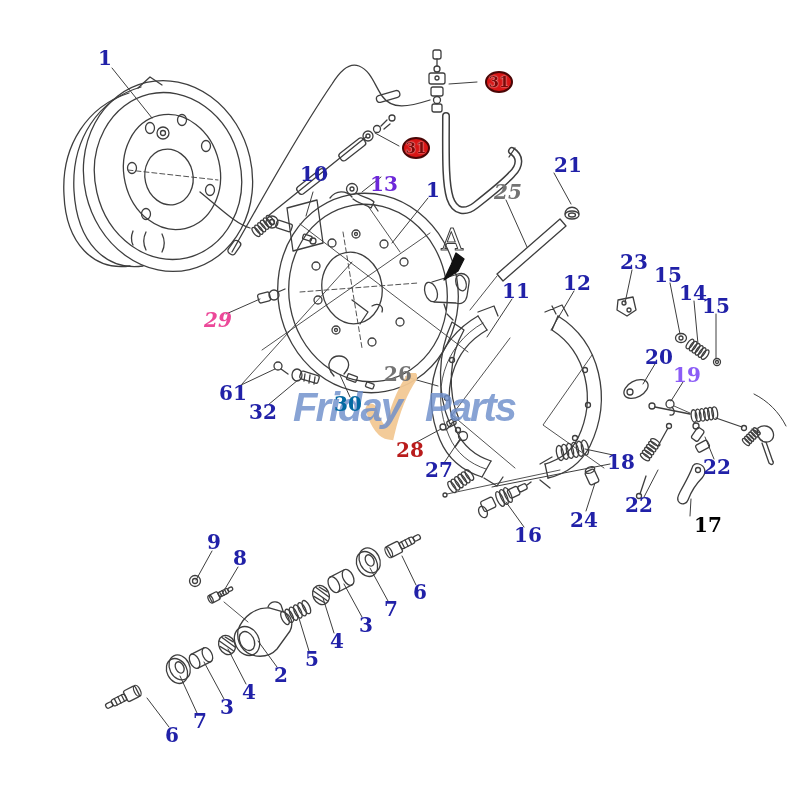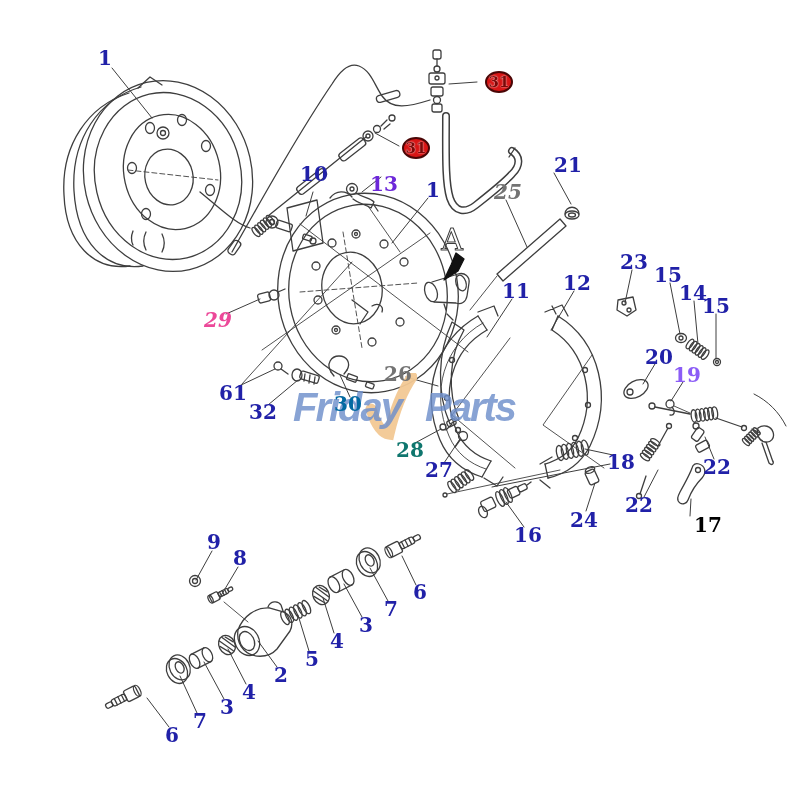--- a/index.html
+++ b/index.html
@@ -376,21 +376,21 @@
       <div class="part-label" style="left: 716px; top: 306px; color: rgb(33, 33, 168);">15</div>
       <div class="part-label" style="left: 516px; top: 291px; color: rgb(33, 33, 168);">11</div>
       <div class="part-label" style="left: 577px; top: 283px; color: rgb(33, 33, 168); text-align: center;">12</div>
       <div class="part-label" style="left: 218px; top: 320px; color: #ec4899; font-style: italic;">29</div>
       <div class="part-label" style="left: 659px; top: 357px; color: rgb(33, 33, 168);">20</div>
       <div class="part-label" style="left: 398px; top: 374px; color: #737373;">26</div>
       <div class="part-label" style="left: 687px; top: 375px; color: #8b5cf6;">19</div>
       <div class="part-label" style="left: 233px; top: 393px; color: rgb(33, 33, 168);">61</div>
       <div class="part-label" style="left: 348px; top: 404px; color: #0369a1;">30</div>
       <div class="part-label" style="left: 263px; top: 412px; color: rgb(33, 33, 168);">32</div>
-      <div class="part-label" style="left: 410px; top: 450px; color: #0f766e;">28</div>
+      <div class="part-label" style="left: 410px; top: 450px; color: #b91c1c;">28</div>
       <div class="part-label" style="left: 439px; top: 470px; color: rgb(33, 33, 168);">27</div>
       <div class="part-label" style="left: 621px; top: 462px; color: rgb(33, 33, 168);">18</div>
       <div class="part-label" style="left: 717px; top: 467px; color: rgb(33, 33, 168);">22</div>
       <div class="part-label" style="left: 639px; top: 505px; color: rgb(33, 33, 168);">22</div>
       <div class="part-label" style="left: 584px; top: 520px; color: rgb(33, 33, 168);">24</div>
       <div class="part-label" style="left: 528px; top: 535px; color: rgb(33, 33, 168);">16</div>
       <div class="part-label" style="left: 708px; top: 525px; color: #000000;">17</div>
       <div class="part-label" style="left: 214px; top: 542px; color: rgb(33, 33, 168);">9</div>
       <div class="part-label" style="left: 240px; top: 558px; color: rgb(33, 33, 168);">8</div>
       <div class="part-label" style="left: 420px; top: 592px; color: rgb(33, 33, 168);">6</div>

